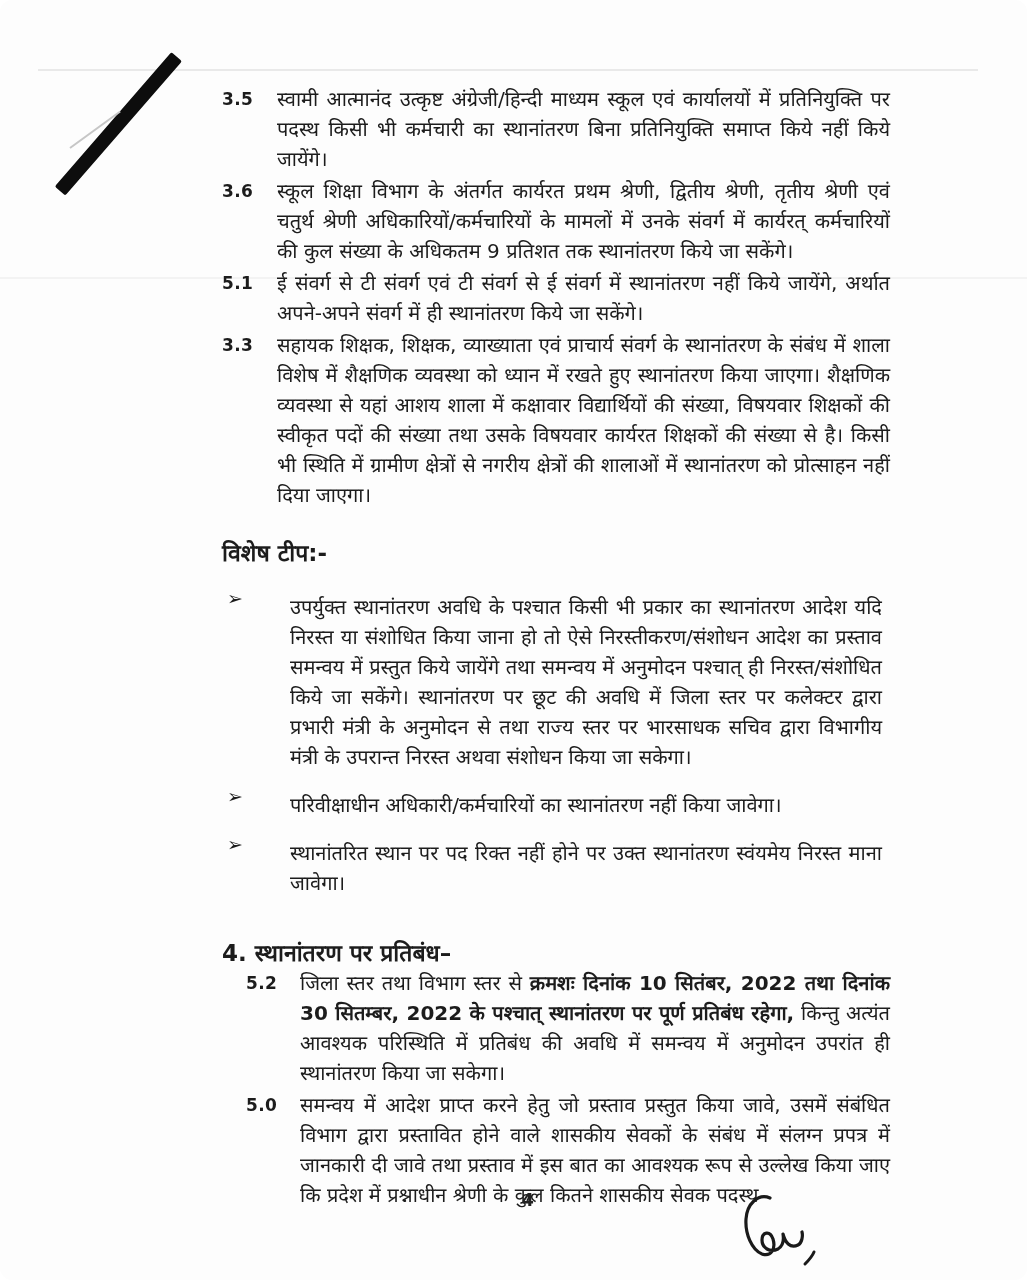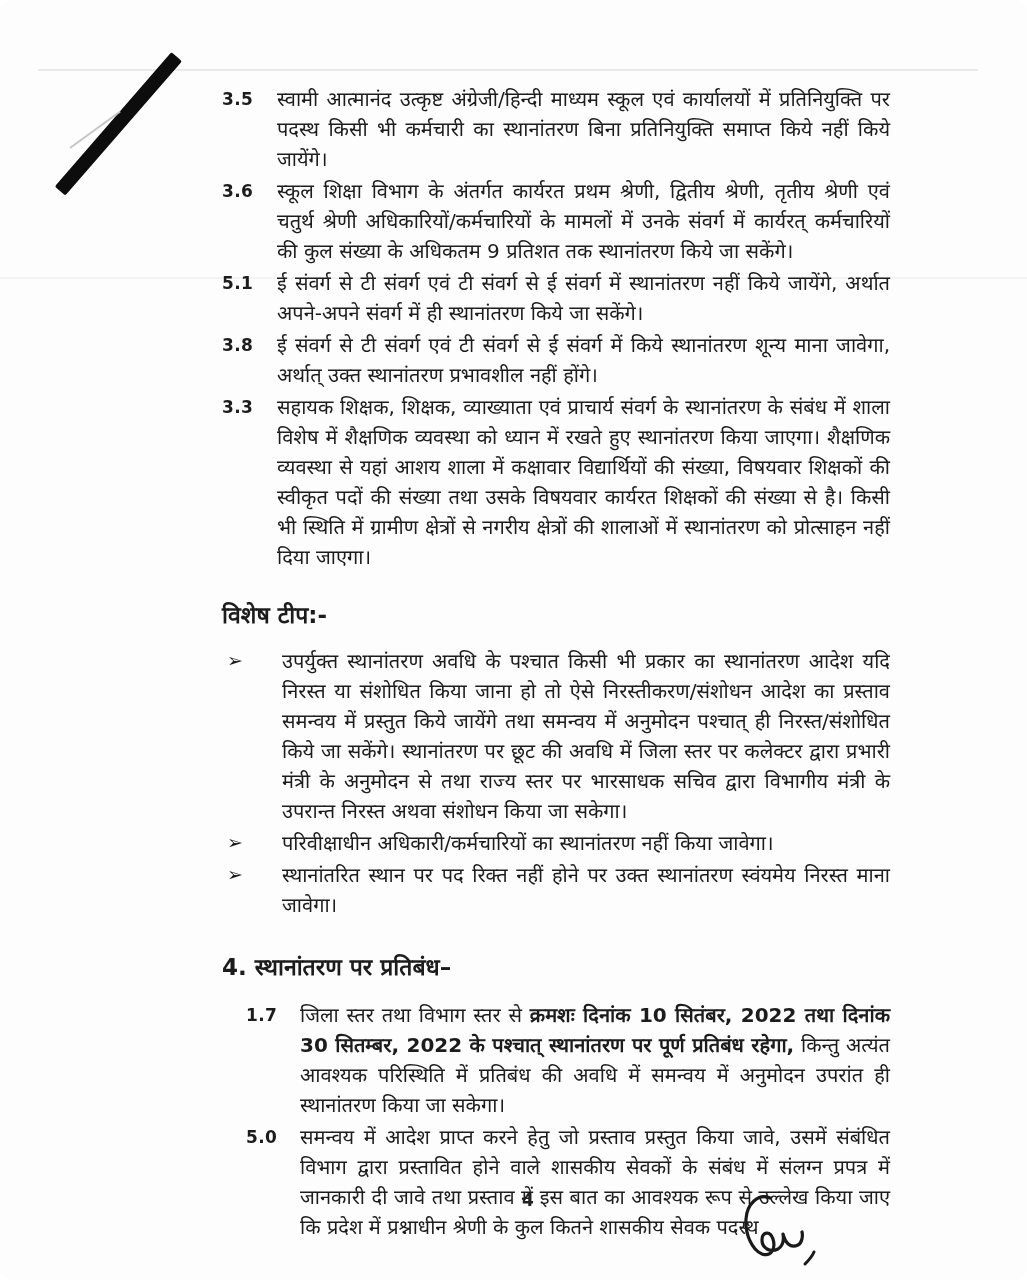--- a/index.html
+++ b/index.html
@@ -96,27 +96,27 @@
     margin: 0 0 2px 0;
   }
   .bullets .bullet-glyph {
     flex: 0 0 55px;
     font-size: 19px;
     padding-top: 3px;
     padding-left: 5px;
   }
   .bullets p {
     flex: 1;
-    margin: 0;
+    margin: 8px;
     font-size: 20px;
     line-height: 30px;
     text-align: justify;
   }
   .sec4-heading {
-    margin: 30px 0 18px 0;
+    margin: 30px 0 0 0;
     font-size: 23px;
     font-weight: 700;
   }
   .sec4 .clause {
     padding-left: 24px;
   }
   .sec4 .clause .num {
     flex-basis: 54px;
   }
   .sec4 .clause .text strong {
@@ -155,24 +155,20 @@
         <span class="num">3.5</span>
         <p class="text">स्वामी आत्मानंद उत्कृष्ट अंग्रेजी/हिन्दी माध्यम स्कूल एवं कार्यालयों में प्रतिनियुक्ति पर पदस्थ किसी भी कर्मचारी का स्थानांतरण बिना प्रतिनियुक्ति समाप्त किये नहीं किये जायेंगे।</p>
       </div>
       <div class="clause">
         <span class="num">3.6</span>
         <p class="text">स्कूल शिक्षा विभाग के अंतर्गत कार्यरत प्रथम श्रेणी, द्वितीय श्रेणी, तृतीय श्रेणी एवं चतुर्थ श्रेणी अधिकारियों/कर्मचारियों के मामलों में उनके संवर्ग में कार्यरत् कर्मचारियों की कुल संख्या के अधिकतम 9 प्रतिशत तक स्थानांतरण किये जा सकेंगे।</p>
       </div>
       <div class="clause">
         <span class="num">5.1</span>
         <p class="text">ई संवर्ग से टी संवर्ग एवं टी संवर्ग से ई संवर्ग में स्थानांतरण नहीं किये जायेंगे, अर्थात अपने-अपने संवर्ग में ही स्थानांतरण किये जा सकेंगे।</p>
-      </div>
-      <div class="clause">
-        <span class="num">3.8</span>
-        <p class="text">ई संवर्ग से टी संवर्ग एवं टी संवर्ग से ई संवर्ग में किये स्थानांतरण शून्य माना जावेगा, अर्थात् उक्त स्थानांतरण प्रभावशील नहीं होंगे।</p>
       </div>
       <div class="clause">
         <span class="num">3.3</span>
         <p class="text">सहायक शिक्षक, शिक्षक, व्याख्याता एवं प्राचार्य संवर्ग के स्थानांतरण के संबंध में शाला विशेष में शैक्षणिक व्यवस्था को ध्यान में रखते हुए स्थानांतरण किया जाएगा। शैक्षणिक व्यवस्था से यहां आशय शाला में कक्षावार विद्यार्थियों की संख्या, विषयवार शिक्षकों की स्वीकृत पदों की संख्या तथा उसके विषयवार कार्यरत शिक्षकों की संख्या से है। किसी भी स्थिति में ग्रामीण क्षेत्रों से नगरीय क्षेत्रों की शालाओं में स्थानांतरण को प्रोत्साहन नहीं दिया जाएगा।</p>
       </div>
     </section>
 
     <h2 class="note-heading">विशेष टीप:-</h2>
 
     <ul class="bullets">
@@ -187,21 +183,21 @@
       <li>
         <span class="bullet-glyph">➢</span>
         <p>स्थानांतरित स्थान पर पद रिक्त नहीं होने पर उक्त स्थानांतरण स्वंयमेय निरस्त माना जावेगा।</p>
       </li>
     </ul>
 
     <h2 class="sec4-heading">4. स्थानांतरण पर प्रतिबंध–</h2>
 
     <section class="sec4">
       <div class="clause">
-        <span class="num">1.7</span>
+        <span class="num">5.2</span>
         <p class="text"><span>जिला स्तर तथा विभाग स्तर से </span><strong>क्रमशः दिनांक 10 सितंबर, 2022 तथा दिनांक 30 सितम्बर, 2022 के पश्चात् स्थानांतरण पर पूर्ण प्रतिबंध रहेगा,</strong><span> किन्तु अत्यंत आवश्यक परिस्थिति में प्रतिबंध की अवधि में समन्वय में अनुमोदन उपरांत ही स्थानांतरण किया जा सकेगा।</span></p>
       </div>
       <div class="clause">
         <span class="num">5.0</span>
         <p class="text">समन्वय में आदेश प्राप्त करने हेतु जो प्रस्ताव प्रस्तुत किया जावे, उसमें संबंधित विभाग द्वारा प्रस्तावित होने वाले शासकीय सेवकों के संबंध में संलग्न प्रपत्र में जानकारी दी जावे तथा प्रस्ताव में इस बात का आवश्यक रूप से उल्लेख किया जाए कि प्रदेश में प्रश्नाधीन श्रेणी के कुल कितने शासकीय सेवक पदस्थ</p>
       </div>
     </section>
 
   </main>
 

